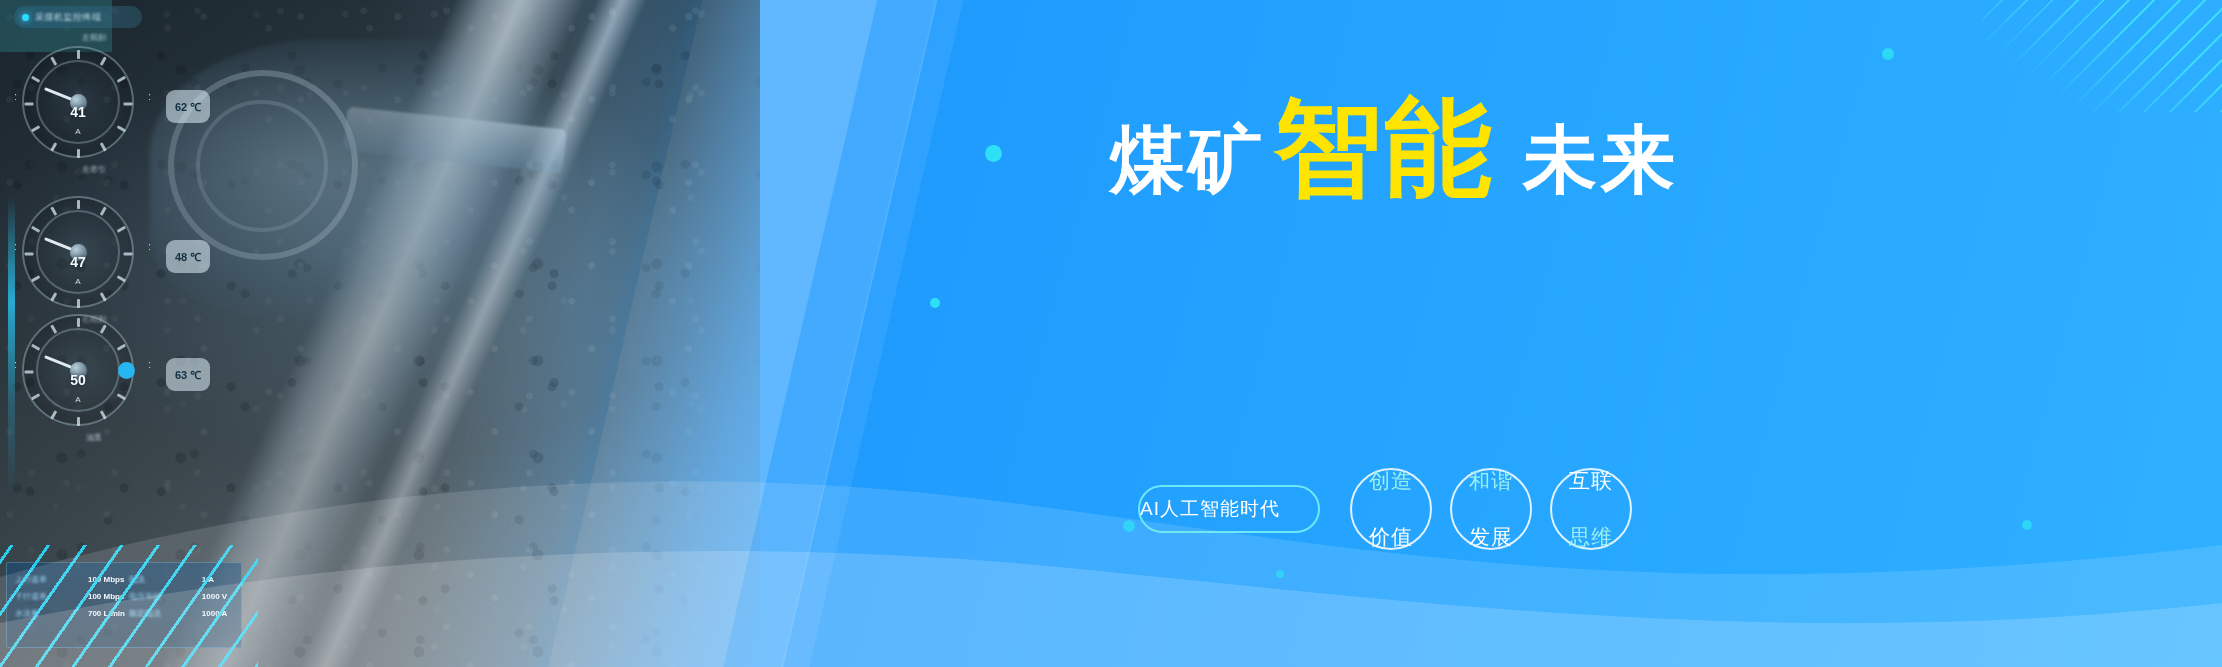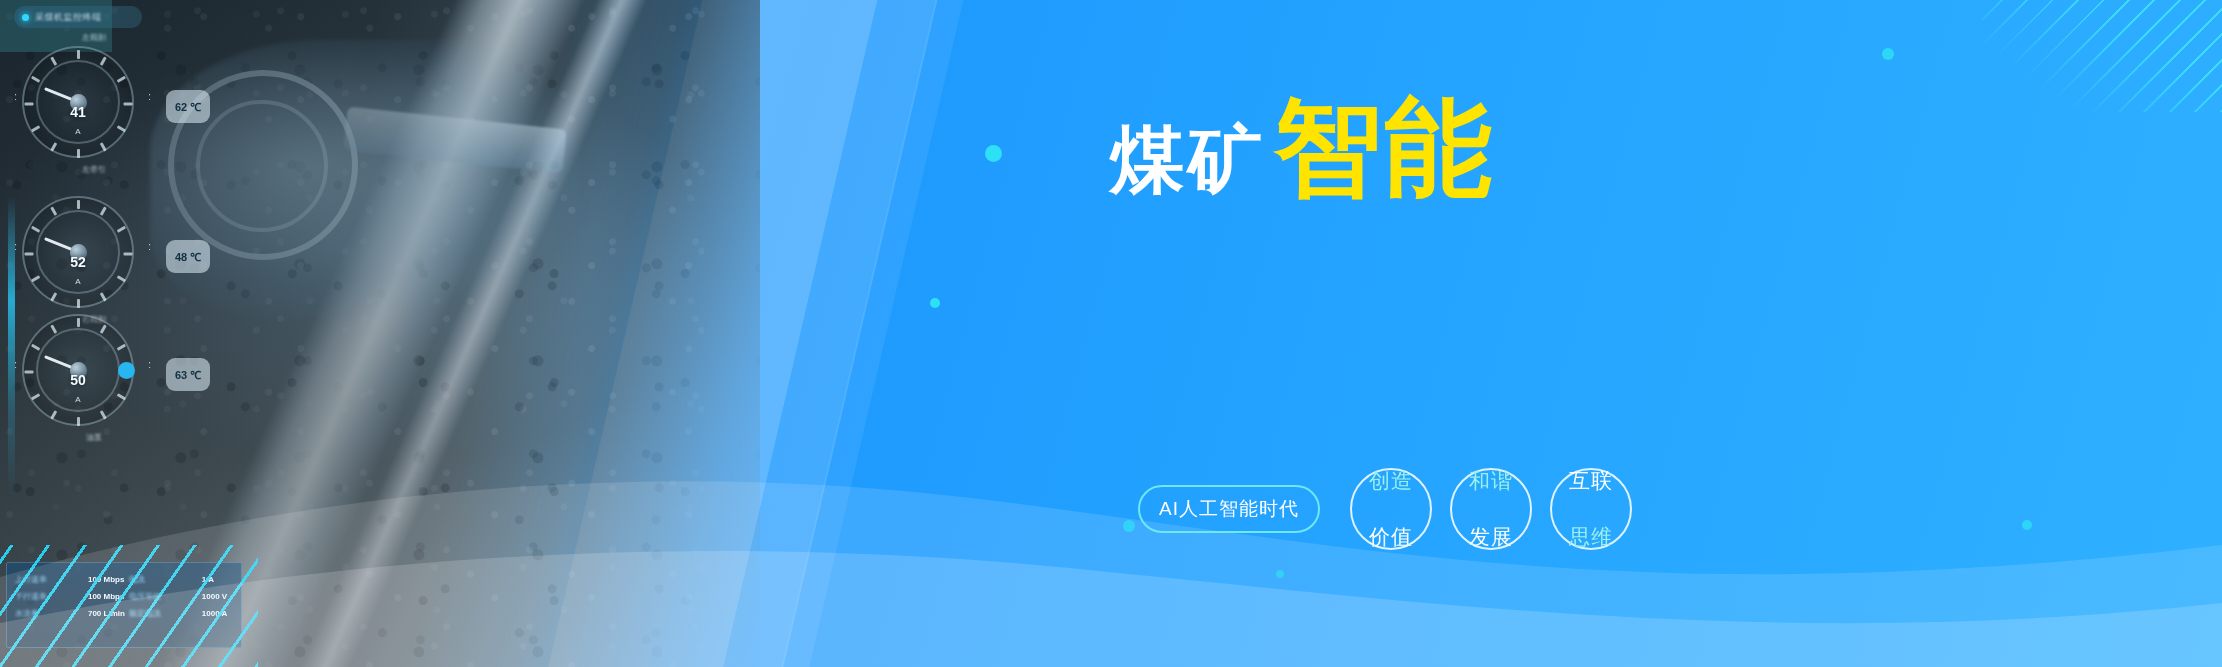--- a/index.html
+++ b/index.html
@@ -245,21 +245,21 @@
     display:flex; align-items:center; justify-content:center;
     color:#ffffff; font-size:28px; letter-spacing:3px; font-weight:500;
   }
 
   .badges{
     position:absolute; left:78px; top:468px;
     display:flex; align-items:center; gap:0;
   }
   .badge-pill{
     width:182px; height:48px; border:2px solid #6FE8F5; border-radius:24px;
-    display:flex; align-items:center; justify-content:center;
+    display:flex; align-items:center; justify-content:flex-start;
     color:#ffffff; font-size:19px; letter-spacing:1px;
     margin-right:30px;
   }
   .circle{
     width:82px; height:82px; border-radius:50%;
     display:flex; flex-direction:column; align-items:center; justify-content:center;
     margin-right:18px; line-height:1.12;
   }
   .circle span{ font-size:21px; letter-spacing:1px; }
   .c-line-white{ border:2px solid rgba(255,255,255,.85);gap:32px; }
@@ -337,21 +337,21 @@
             <i style="transform: rotate(150deg);"></i>
             <i style="transform: rotate(180deg);"></i>
             <i style="transform: rotate(210deg);"></i>
             <i style="transform: rotate(240deg);"></i>
             <i style="transform: rotate(270deg);"></i>
             <i style="transform: rotate(300deg);"></i>
             <i style="transform: rotate(330deg);"></i>
           </div>
         <div class="needle"></div>
         <div class="hub"></div>
-        <div class="gval">52</div>
+        <div class="gval">47</div>
         <div class="gunit">A</div>
       </div>
       <span class="colon l">:</span>
       <span class="colon">:</span>
       <span class="temp-pill">48 ℃</span>
       <span class="axis-label bot">右截割</span>
     </div>
 
     <div class="gauge-row g3">
       <div class="gauge">
@@ -422,20 +422,21 @@
   <div class="dot" style="left:1123px; top:520px; width:12px; height:12px; opacity:.75;"></div>
   <div class="dot" style="left:1276px; top:570px; width:8px;  height:8px;  opacity:.7;"></div>
   <div class="dot" style="left:2022px; top:520px; width:10px; height:10px; opacity:.8;"></div>
   <div class="dot" style="left:1882px; top:48px;  width:12px; height:12px; opacity:.85;"></div>
 
   <div class="content">
 
     <div class="headline">
       <span class="h-a">煤矿</span>
       <span class="h-b">智能</span>
+      <span class="h-c">未来</span>
     </div>
 
 
     <div class="badges">
       <div class="badge-pill">
         <span>AI人工智能时代</span>
       </div>
 
       <div class="circle c-line-white">
         <span class="t-cyan">创造</span>

